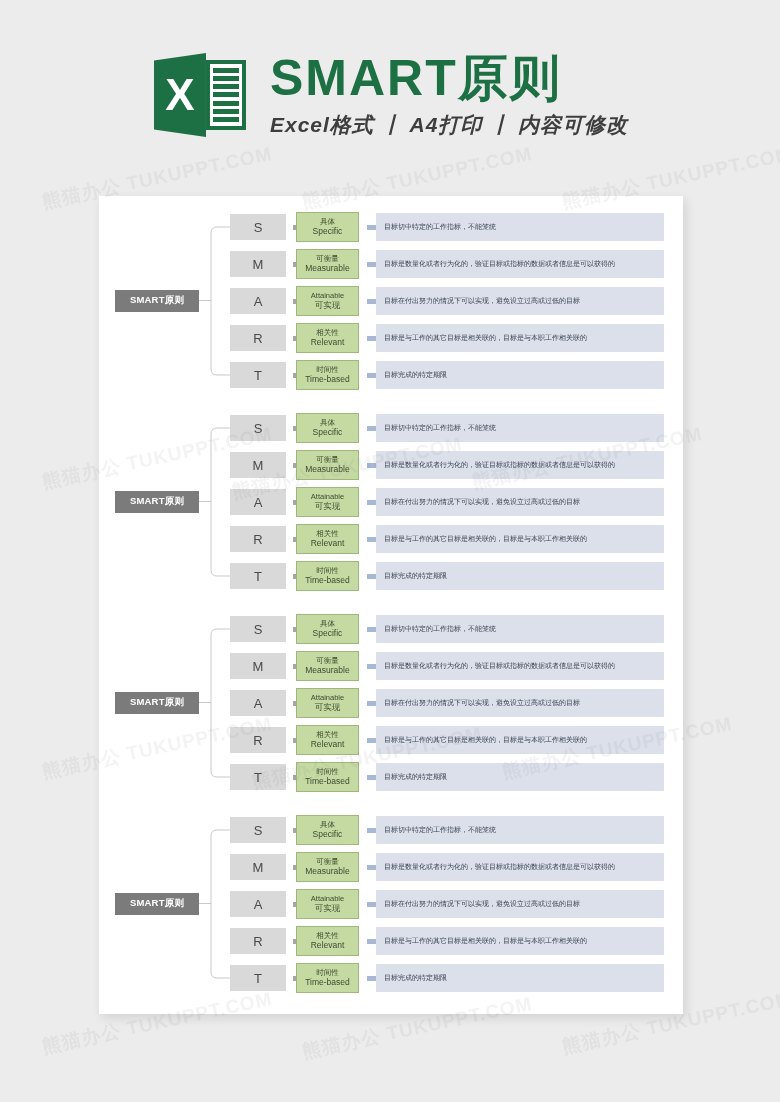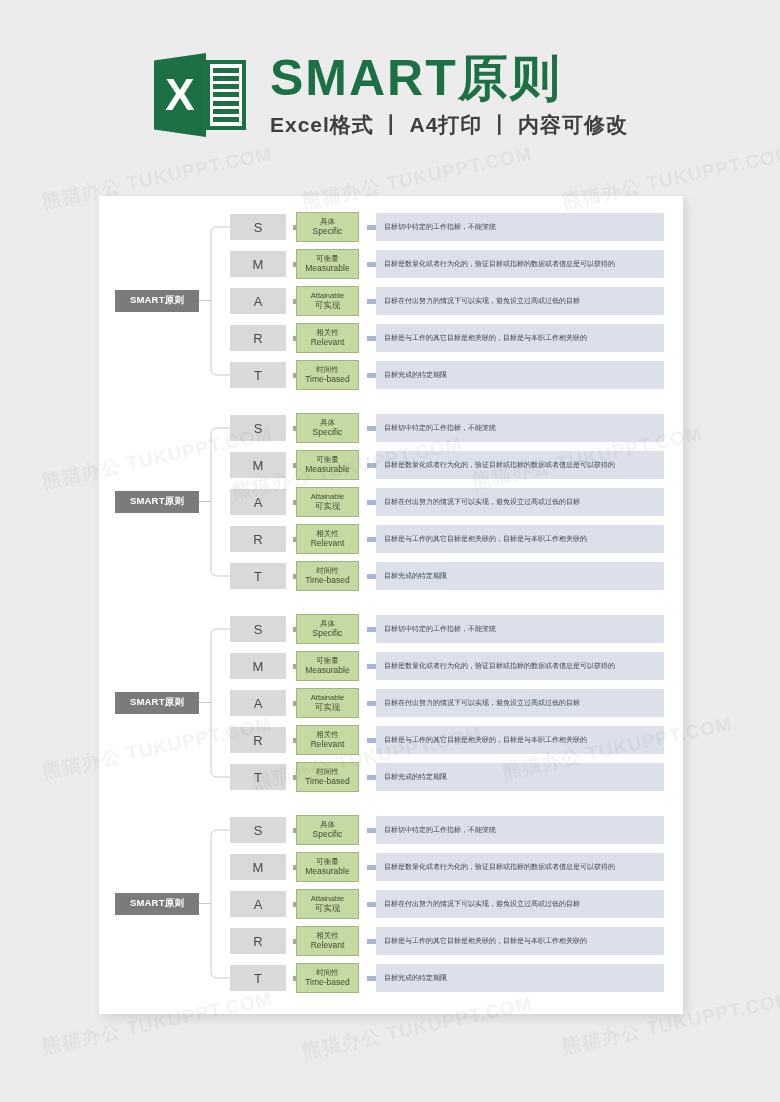--- a/index.html
+++ b/index.html
@@ -91,20 +91,21 @@
     line-height: 1.08;
     white-space: nowrap;
   }
   .sub-title {
     font-size: 21px;
     font-weight: bold;
     color: #3e3e3e;
     letter-spacing: 1px;
     margin-top: 6px;
     white-space: nowrap;
+    font-style: italic;
   }
 
   
   .page-card {
     position: absolute;
     left: 99px;
     top: 196px;
     width: 584px;
     height: 818px;
     background: #ffffff;

